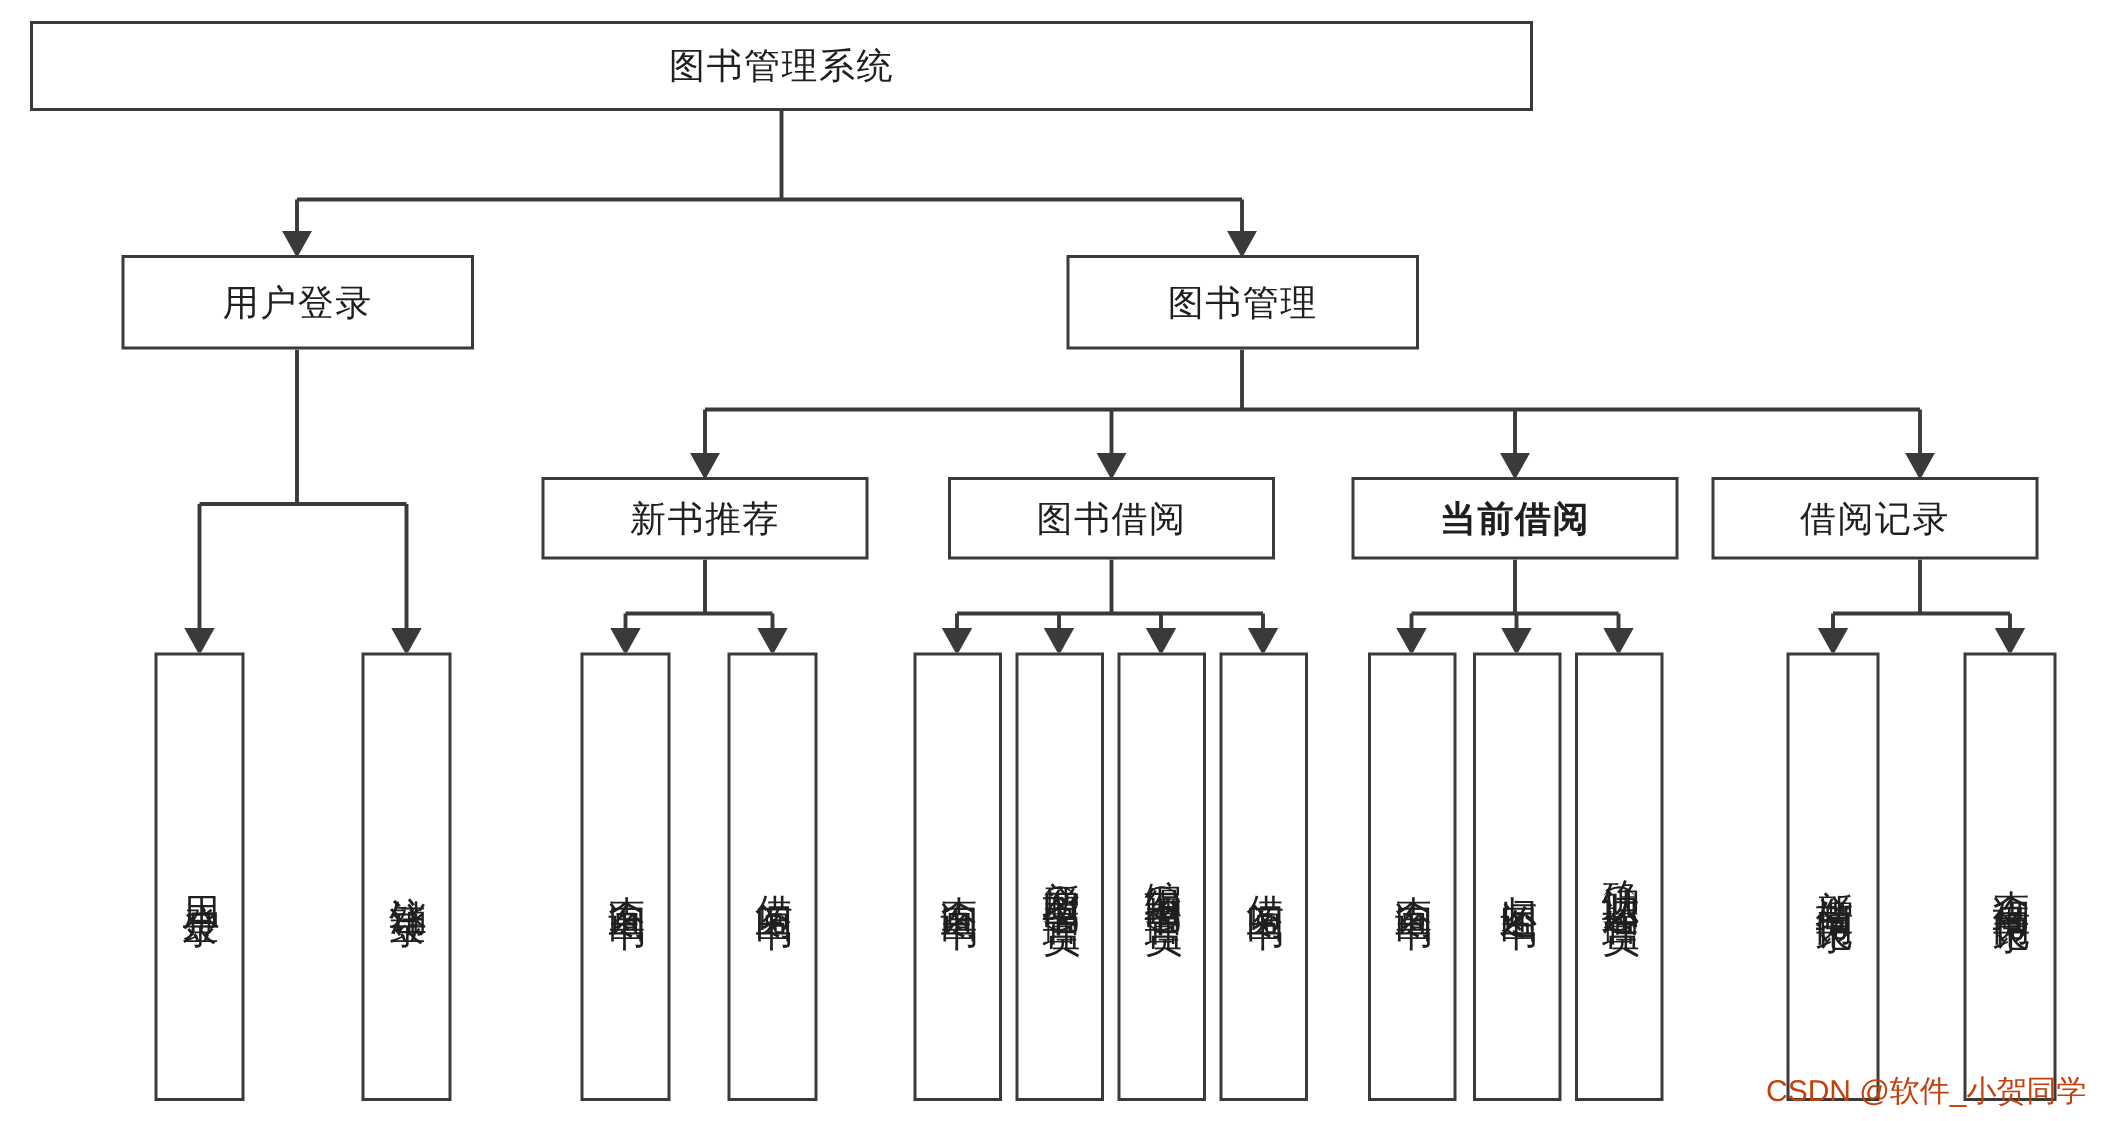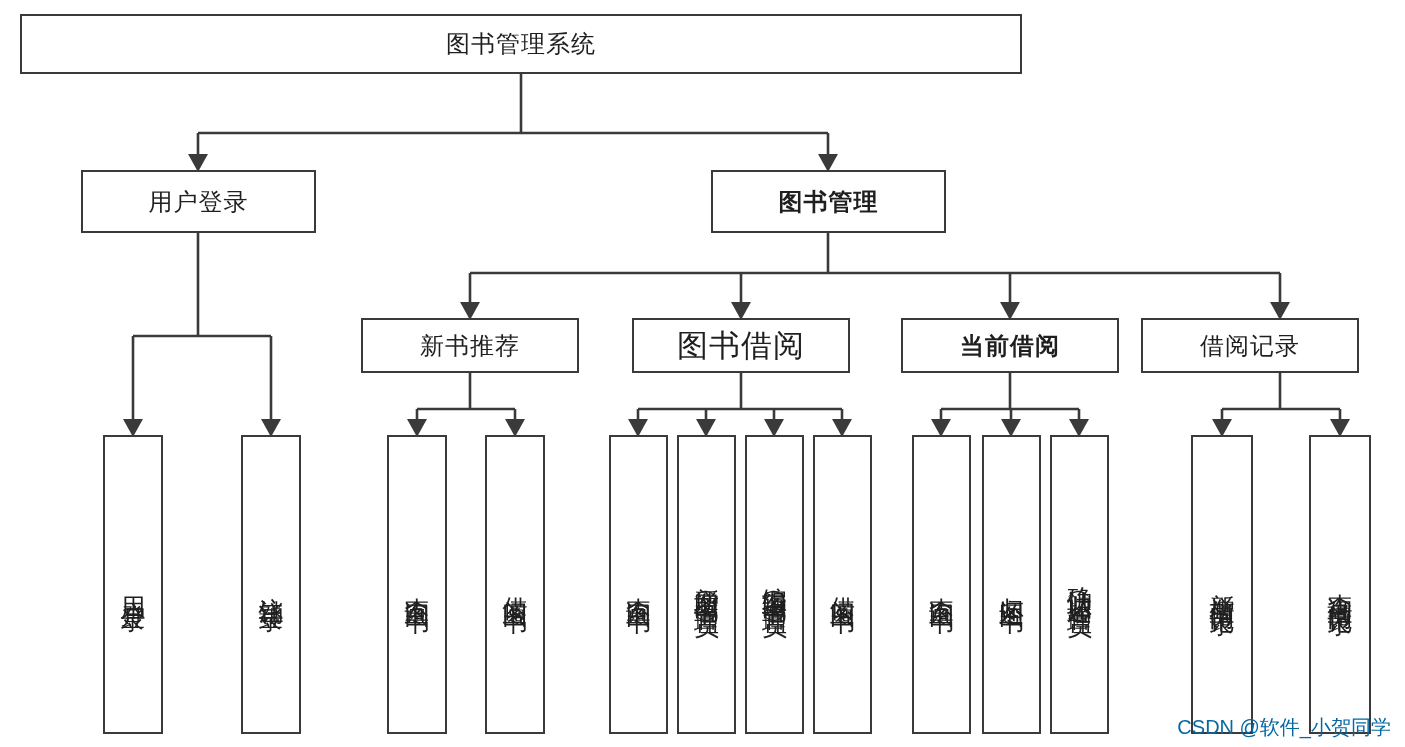--- a/index.html
+++ b/index.html
@@ -57,21 +57,21 @@
     white-space: nowrap;
   }
   .node.vertical .label {
     max-height: 100%;
   }
   #watermark {
     position: absolute;
     right: 14px;
     bottom: 6px;
     font-size: 20px;
-    color: #0369a1;
+    color: #c2410c;
     z-index: 3;
     white-space: nowrap;
     font-family: "Liberation Sans", "DejaVu Sans", sans-serif;
   }
 </style>
 </head>
 <body>
 
 <div id="canvas">
 
@@ -125,29 +125,29 @@
     </g>
   </svg>
 
   <div class="node horizontal" style="left: 20px; top: 14px; width: 1002px; height: 60px;">
     <span class="label" style="font-size: 24px;">图书管理系统</span>
   </div>
 
   <div class="node horizontal" style="left: 81px; top: 170px; width: 235px; height: 63px;">
     <span class="label" style="font-size: 24px;">用户登录</span>
   </div>
-  <div class="node horizontal" style="left: 711px; top: 170px; width: 235px; height: 63px; font-weight: bold;">
+  <div class="node horizontal" style="left: 711px; top: 170px; width: 235px; height: 63px;">
     <span class="label" style="font-size: 24px;">图书管理</span>
   </div>
 
   <div class="node horizontal" style="left: 361px; top: 318px; width: 218px; height: 55px;">
     <span class="label" style="font-size: 24px; text-align: right;">新书推荐</span>
   </div>
   <div class="node horizontal" style="left: 632px; top: 318px; width: 218px; height: 55px;">
-    <span class="label" style="font-size: 31px;">图书借阅</span>
+    <span class="label" style="font-size: 24px;">图书借阅</span>
   </div>
   <div class="node horizontal" style="left: 901px; top: 318px; width: 218px; height: 55px; font-weight: bold;">
     <span class="label" style="font-size: 24px;">当前借阅</span>
   </div>
   <div class="node horizontal" style="left: 1141px; top: 318px; width: 218px; height: 55px;">
     <span class="label" style="font-size: 24px;">借阅记录</span>
   </div>
 
   <div class="node vertical" style="left: 103px; top: 435px; width: 60px; height: 299px;">
     <span class="label" style="font-size: 25px;">用户登录</span>

